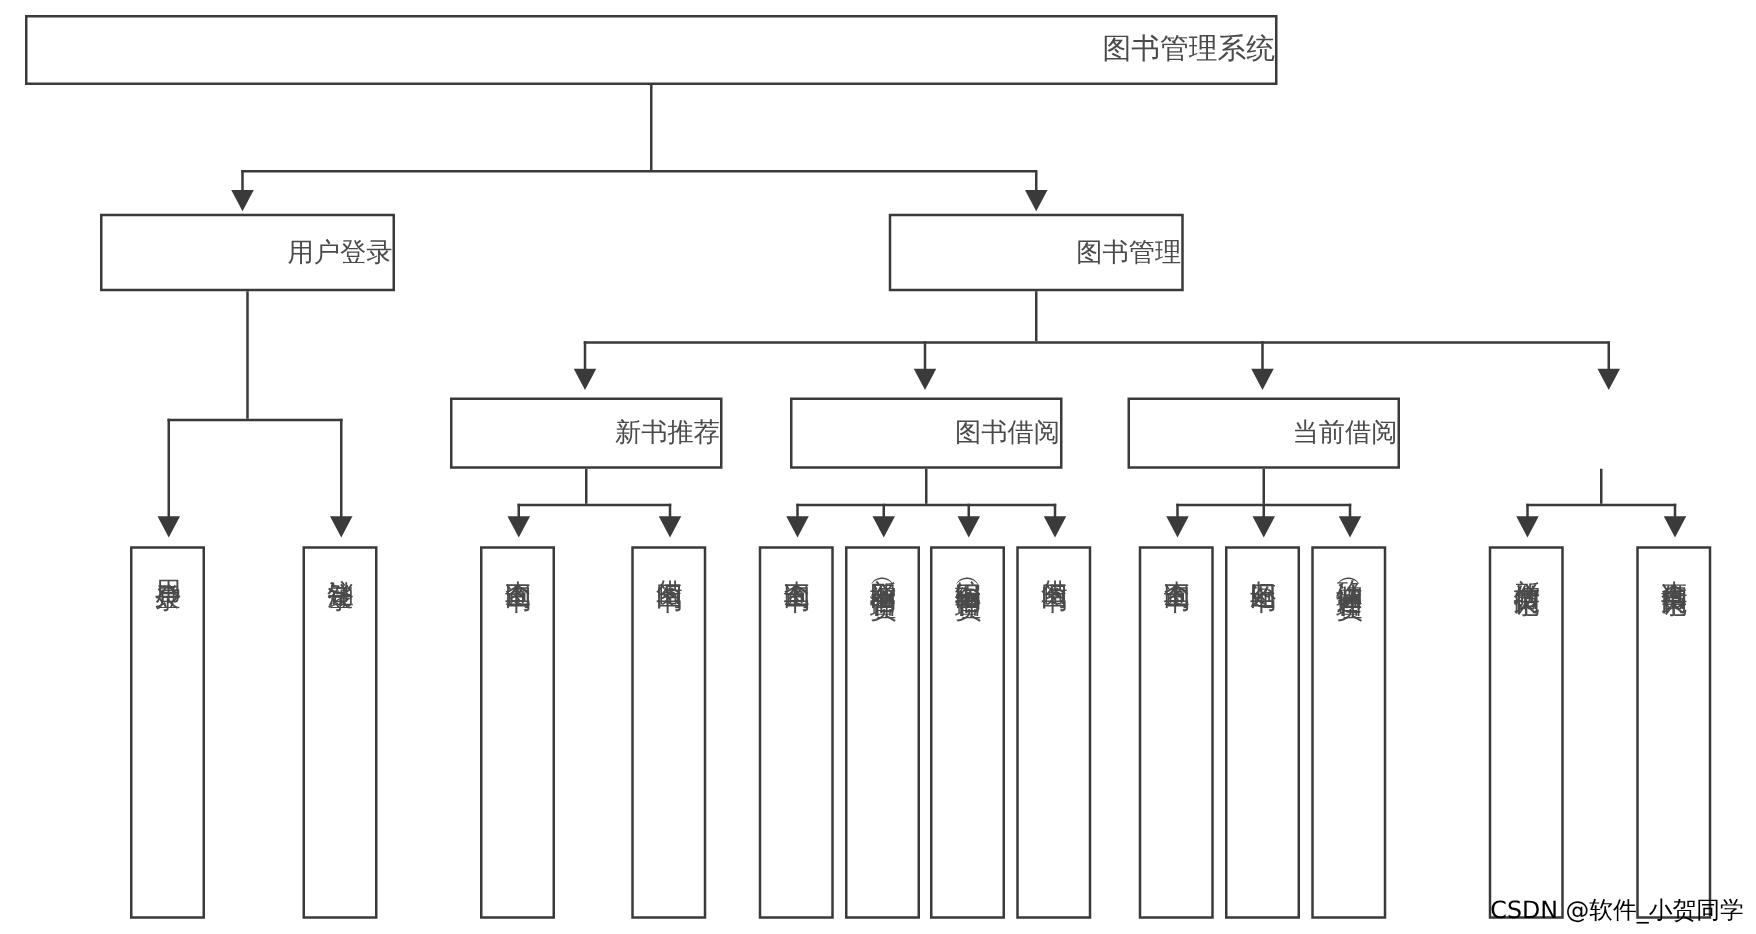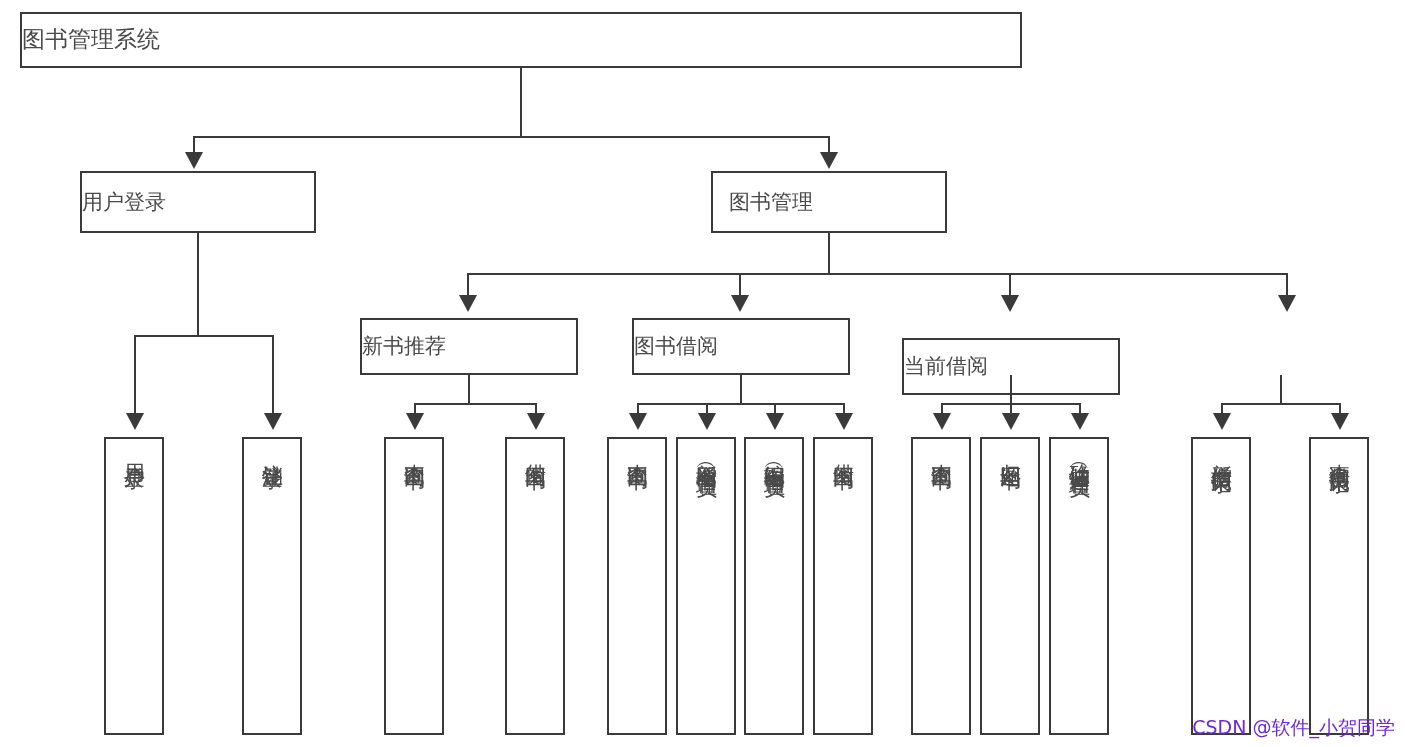--- a/index.html
+++ b/index.html
@@ -18,21 +18,21 @@
     overflow: hidden;
   }
   
   .node {
     position: absolute;
     box-sizing: border-box;
     background: #ffffff;
     border: 2px solid #3a3a3a;
     display: flex;
     align-items: center;
-    justify-content: flex-start;
+    justify-content: flex-end;
     color: #4a4a4a;
   }
   .node .label {
     color: #4a4a4a;
     line-height: 1.18;
     text-align: center;
     white-space: pre;
   }
   
   .node.root .label {
@@ -75,21 +75,21 @@
     border-right: 9px solid transparent;
     border-top: 17px solid #3a3a3a;
   }
 
   
   #watermark {
     position: absolute;
     right: 10px;
     bottom: 6px;
     font-size: 19px;
-    color: #6d28d9;
+    color: #000000;
     white-space: nowrap;
     user-select: none;
   }
 </style>
 </head>
 <body>
 
 <div id="canvas">
 
   <div class="node root" style="left:20px; top:12px; width:1002px; height:56px;">
@@ -135,21 +135,21 @@
 
   <div class="vline" style="left:1286px; top:273px; height:24px;"></div>
   <div class="arrow" style="left:1278px; top:295px;"></div>
 
   <div class="node mid" style="left:632px; top:318px; width:218px; height:57px;">
     <span class="label">图书借阅</span>
   </div>
   <div class="node mid" style="left:360px; top:318px; width:218px; height:57px;">
     <span class="label">新书推荐</span>
   </div>
-  <div class="node mid" style="left:902px; top:318px; width:218px; height:57px;margin-top:20px;">
+  <div class="node mid" style="left:902px; top:318px; width:218px; height:57px;">
     <span class="label">当前借阅</span>
   </div>
 
   <div class="vline" style="left:468px; top:375px; height:28px;"></div>
   <div class="hline" style="left:414px; top:403px; width:123px;"></div>
   <div class="vline" style="left:414px; top:403px; height:12px;"></div>
   <div class="arrow" style="left:406px; top:413px;"></div>
   <div class="vline" style="left:535px; top:403px; height:12px;"></div>
   <div class="arrow" style="left:527px; top:413px;"></div>
 

